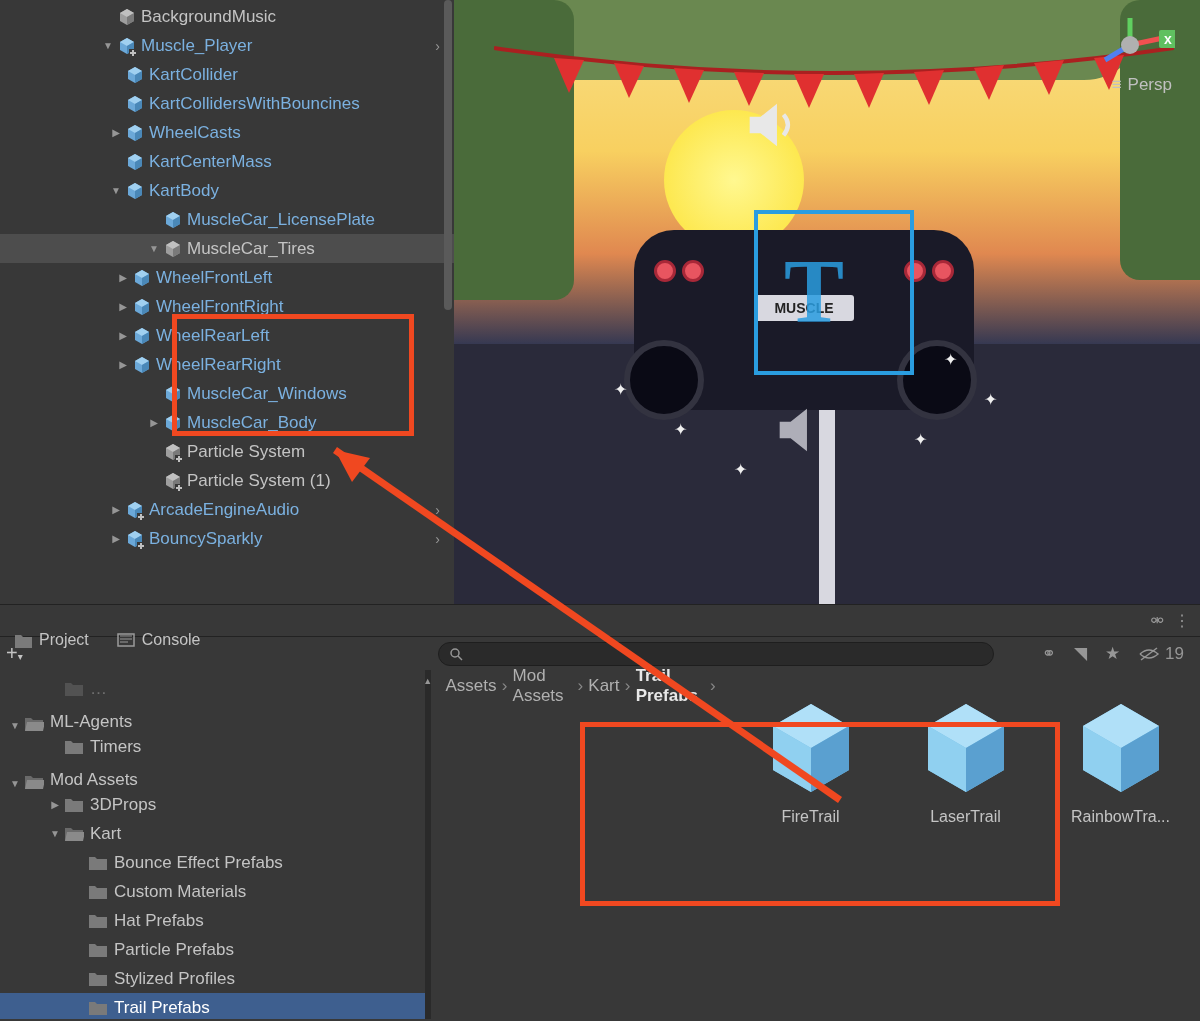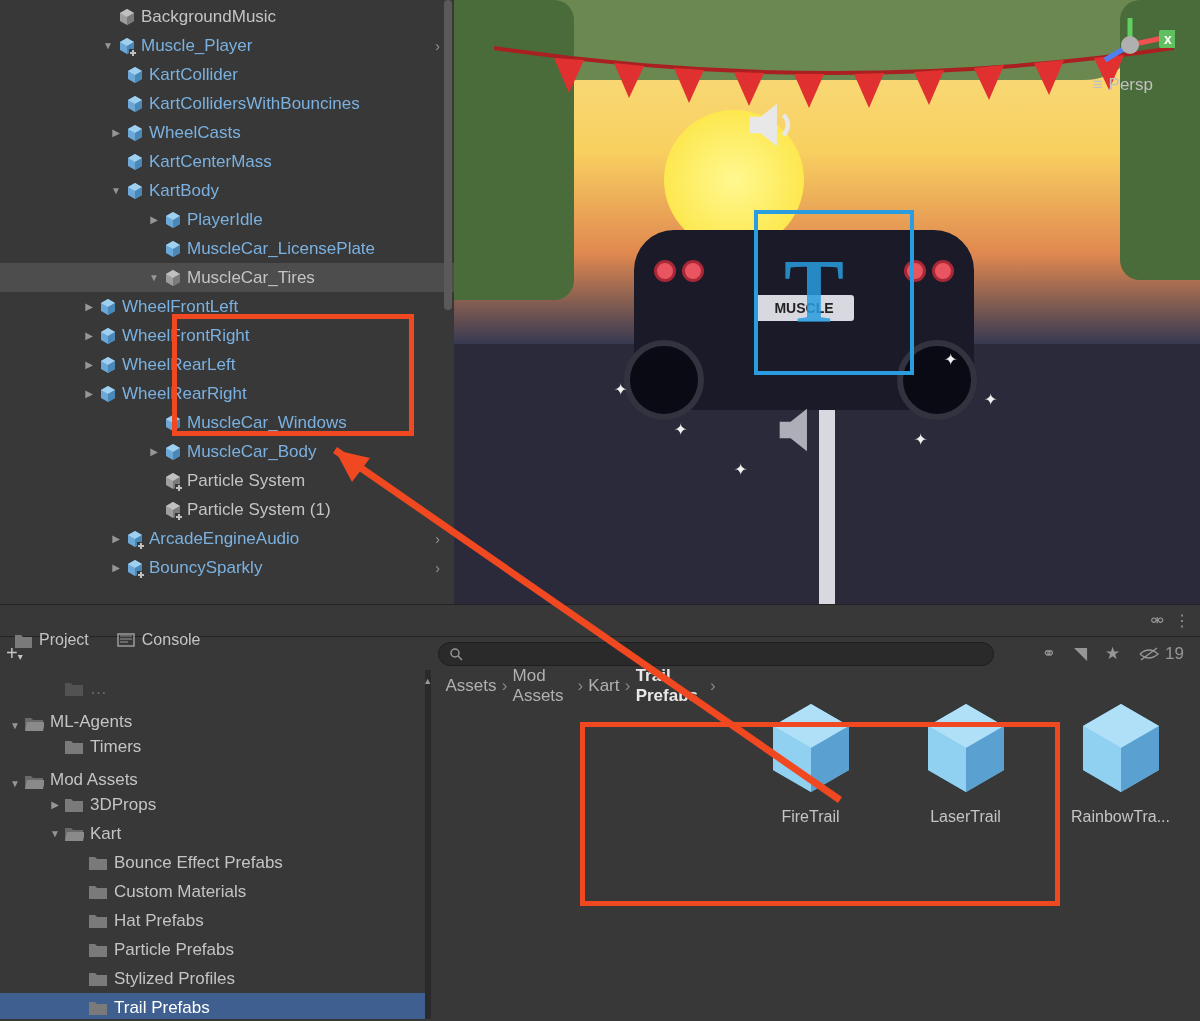--- a/index.html
+++ b/index.html
@@ -17,39 +17,39 @@
   .foldout.expanded::before { content: "▼"; }
   .foldout.collapsed::before { content: "▶"; }
   .cube-icon { width: 20px; height: 20px; display: inline-block; margin-right: 4px; position: relative; }
   .cube-icon svg { width: 100%; height: 100%; }
   .prefab-blue { color: #7bb1e0; }
   .normal-obj { color: #c4c4c4; }
   .chevron-right { position: absolute; right: 14px; font-size: 14px; color: #969696; }
   .indent-2 { padding-left: 101px; }
   .indent-3 { padding-left: 109px; }
   .indent-4 { padding-left: 147px; }
-  .indent-5 { padding-left: 82px; }
+  .indent-5 { padding-left: 116px; }
   
   
   .scene-view { flex: 1; position: relative; background: linear-gradient(to bottom, #f8e089 0%, #f8d060 25%, #e08850 42%, #2a3352 58%, #1a2342 100%); overflow: hidden; }
   .scene-sky-sun { position: absolute; left: 210px; top: 110px; width: 140px; height: 140px; background: radial-gradient(circle, #fff890 0%, #fde850 70%, transparent 100%); border-radius: 50%; }
   .scene-pillar-left { position: absolute; left: -10px; top: 0; width: 130px; height: 300px; background: #4a6b3a; border-radius: 0 20px 20px 0; }
   .scene-pillar-right { position: absolute; right: -10px; top: 0; width: 90px; height: 280px; background: #4a6b3a; border-radius: 20px 0 0 20px; }
   .scene-arch { position: absolute; left: 50px; top: 0; width: 640px; height: 80px; background: #6a8850; border-radius: 0 0 60px 60px; }
   .bunting { position: absolute; left: 40px; top: 38px; width: 680px; height: 80px; }
   .car-body { position: absolute; left: 180px; top: 230px; width: 340px; height: 180px; background: #1a1a28; border-radius: 40px 40px 25px 25px; }
   .wheel { position: absolute; width: 80px; height: 80px; background: #0a0a15; border-radius: 50%; border: 6px solid #333340; }
   .tail-light { position: absolute; width: 22px; height: 22px; background: #e85560; border-radius: 50%; border: 3px solid #a82838; }
   .license-plate { position: absolute; left: 300px; top: 295px; width: 100px; height: 26px; background: #d8d8e0; color: #222; font-weight: bold; font-size: 14px; text-align: center; line-height: 26px; border-radius: 3px; }
   .road { position: absolute; bottom: 0; left: 0; width: 100%; height: 260px; background: #2a2a3a; }
   .road-line { position: absolute; bottom: 0; left: 50%; width: 16px; height: 220px; background: #d8d8e0; transform: translateX(-50%); }
   .gizmo-speaker { position: absolute; left: 290px; top: 95px; width: 55px; height: 60px; }
   .gizmo-t { position: absolute; left: 330px; top: 240px; font-size: 90px; font-weight: bold; color: #2a9de0; opacity: 0.85; font-family: 'Times New Roman', serif; }
   .selection-box { position: absolute; left: 300px; top: 210px; width: 160px; height: 165px; border: 4px solid #2a9de0; }
-  .persp-label { position: absolute; top: 75px; right: 47px; color: #c0c0c0; font-size: 17px; }
+  .persp-label { position: absolute; top: 75px; right: 28px; color: #c0c0c0; font-size: 17px; }
   .persp-label::before { content: "≡"; margin-right: 6px; }
   .axis-gizmo { position: absolute; top: 10px; right: 25px; width: 90px; height: 70px; }
   .star { position: absolute; width: 16px; height: 16px; color: #f0f0f0; font-size: 16px; }
   
   
   .tabs-bar { height: 32px; background: #383838; display: flex; align-items: stretch; border-top: 1px solid #222; }
   .tab { display: flex; align-items: center; padding: 0 14px; background: #282828; font-size: 16px; cursor: pointer; gap: 7px; margin-top: 35px; }
   .tab.active { background: #383838; }
   .tabs-right { margin-left: auto; display: flex; align-items: center; gap: 10px; padding-right: 10px; color: #969696; }
   
@@ -178,27 +178,20 @@
               <use href="#cube-blue"></use>
             </svg></span>
           <span class="prefab-blue">KartCenterMass</span>
         </div>
         <div class="tree-row indent-3">
           <span class="foldout expanded"></span>
           <span class="cube-icon"><svg viewBox="0 0 20 20">
               <use href="#cube-blue"></use>
             </svg></span>
           <span class="prefab-blue">KartBody</span>
-        </div>
-        <div class="tree-row indent-4">
-          <span class="foldout collapsed"></span>
-          <span class="cube-icon"><svg viewBox="0 0 20 20">
-              <use href="#cube-blue"></use>
-            </svg></span>
-          <span class="prefab-blue">PlayerIdle</span>
         </div>
         <div class="tree-row indent-4">
           <span class="foldout "></span>
           <span class="cube-icon"><svg viewBox="0 0 20 20">
               <use href="#cube-blue"></use>
             </svg></span>
           <span class="prefab-blue">MuscleCar_LicensePlate</span>
         </div>
         <div class="tree-row indent-4 selected">
           <span class="foldout expanded"></span>

